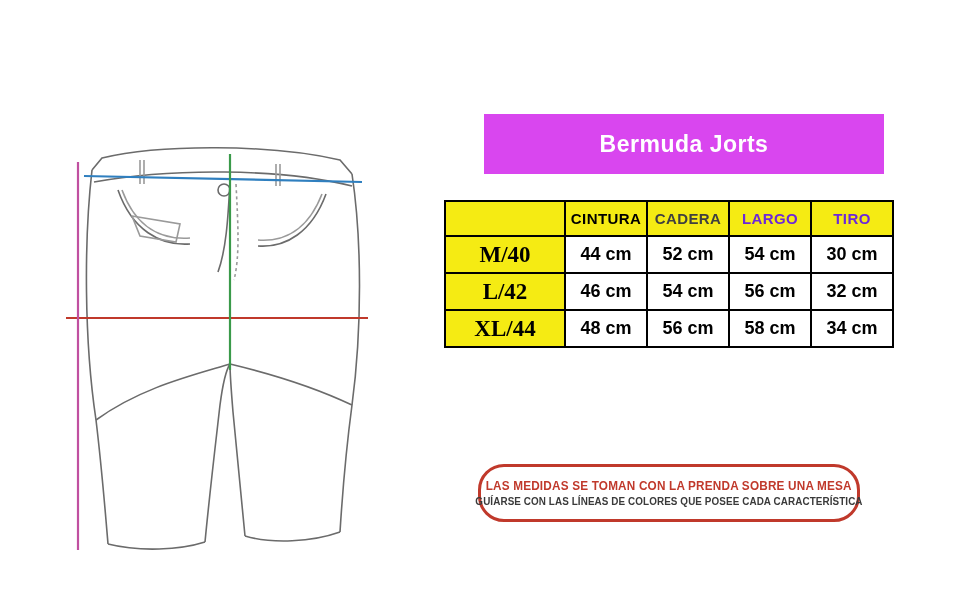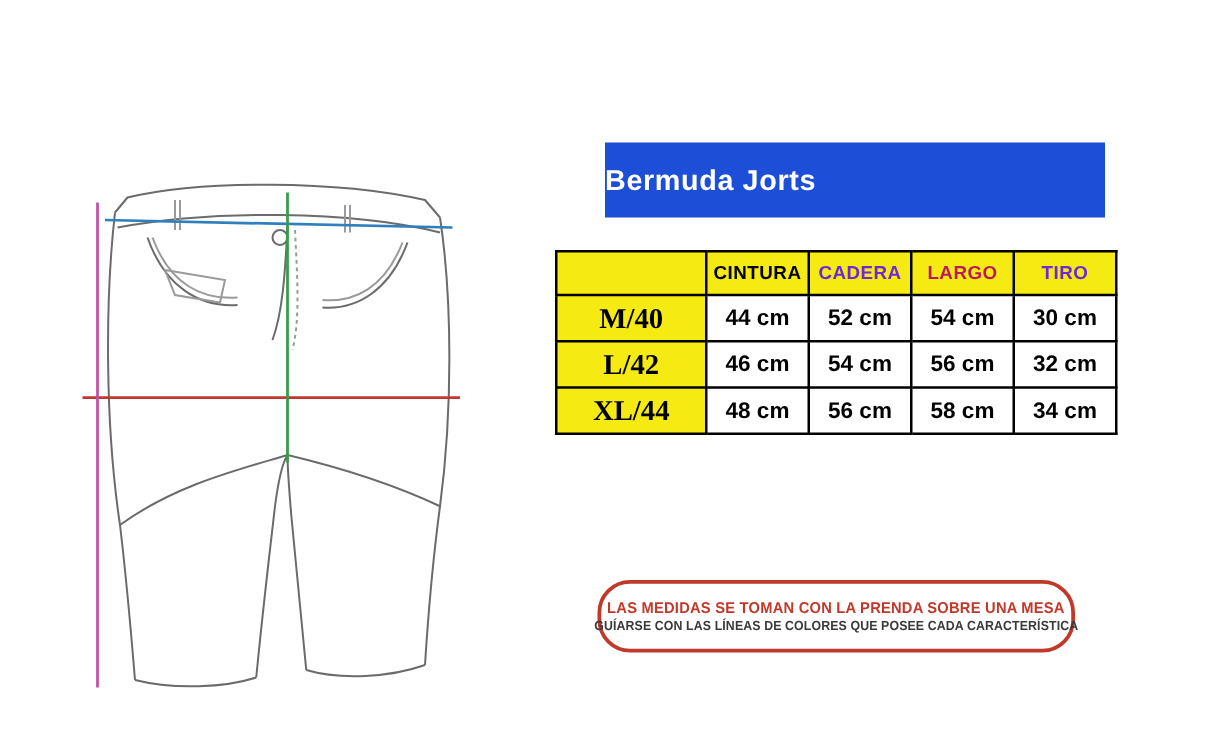--- a/index.html
+++ b/index.html
@@ -27,23 +27,24 @@
     display: block;
   }
 
   
   #title-bar {
     position: absolute;
     left: 484px;
     top: 114px;
     width: 400px;
     height: 60px;
-    background: #1d4ed8;
+    background: #d946ef;
     display: flex;
     align-items: center;
+    justify-content: center;
   }
   #title-bar .title-text {
     color: #ffffff;
     font-size: 23px;
     font-weight: bold;
     letter-spacing: 0.5px;
   }
 
   
   #size-table {
@@ -179,22 +180,22 @@
 
 <div id="title-bar">
   <span class="title-text">Bermuda Jorts</span>
 </div>
 
 <table id="size-table">
   <thead>
     <tr>
       <th class="corner"></th>
       <th class="col-head" style="color:#000000">CINTURA</th>
-      <th class="col-head" style="color:#6d28d9">CADERA</th>
-      <th class="col-head" style="color:#be185d">LARGO</th>
+      <th class="col-head" style="color:#404040">CADERA</th>
+      <th class="col-head" style="color:#6d28d9">LARGO</th>
       <th class="col-head" style="color:#6d28d9">TIRO</th>
     </tr>
   </thead>
   <tbody>
     <tr>
       <td class="size-cell">M/40</td>
       <td class="val-cell">44 cm</td>
       <td class="val-cell">52 cm</td>
       <td class="val-cell">54 cm</td>
       <td class="val-cell">30 cm</td>

